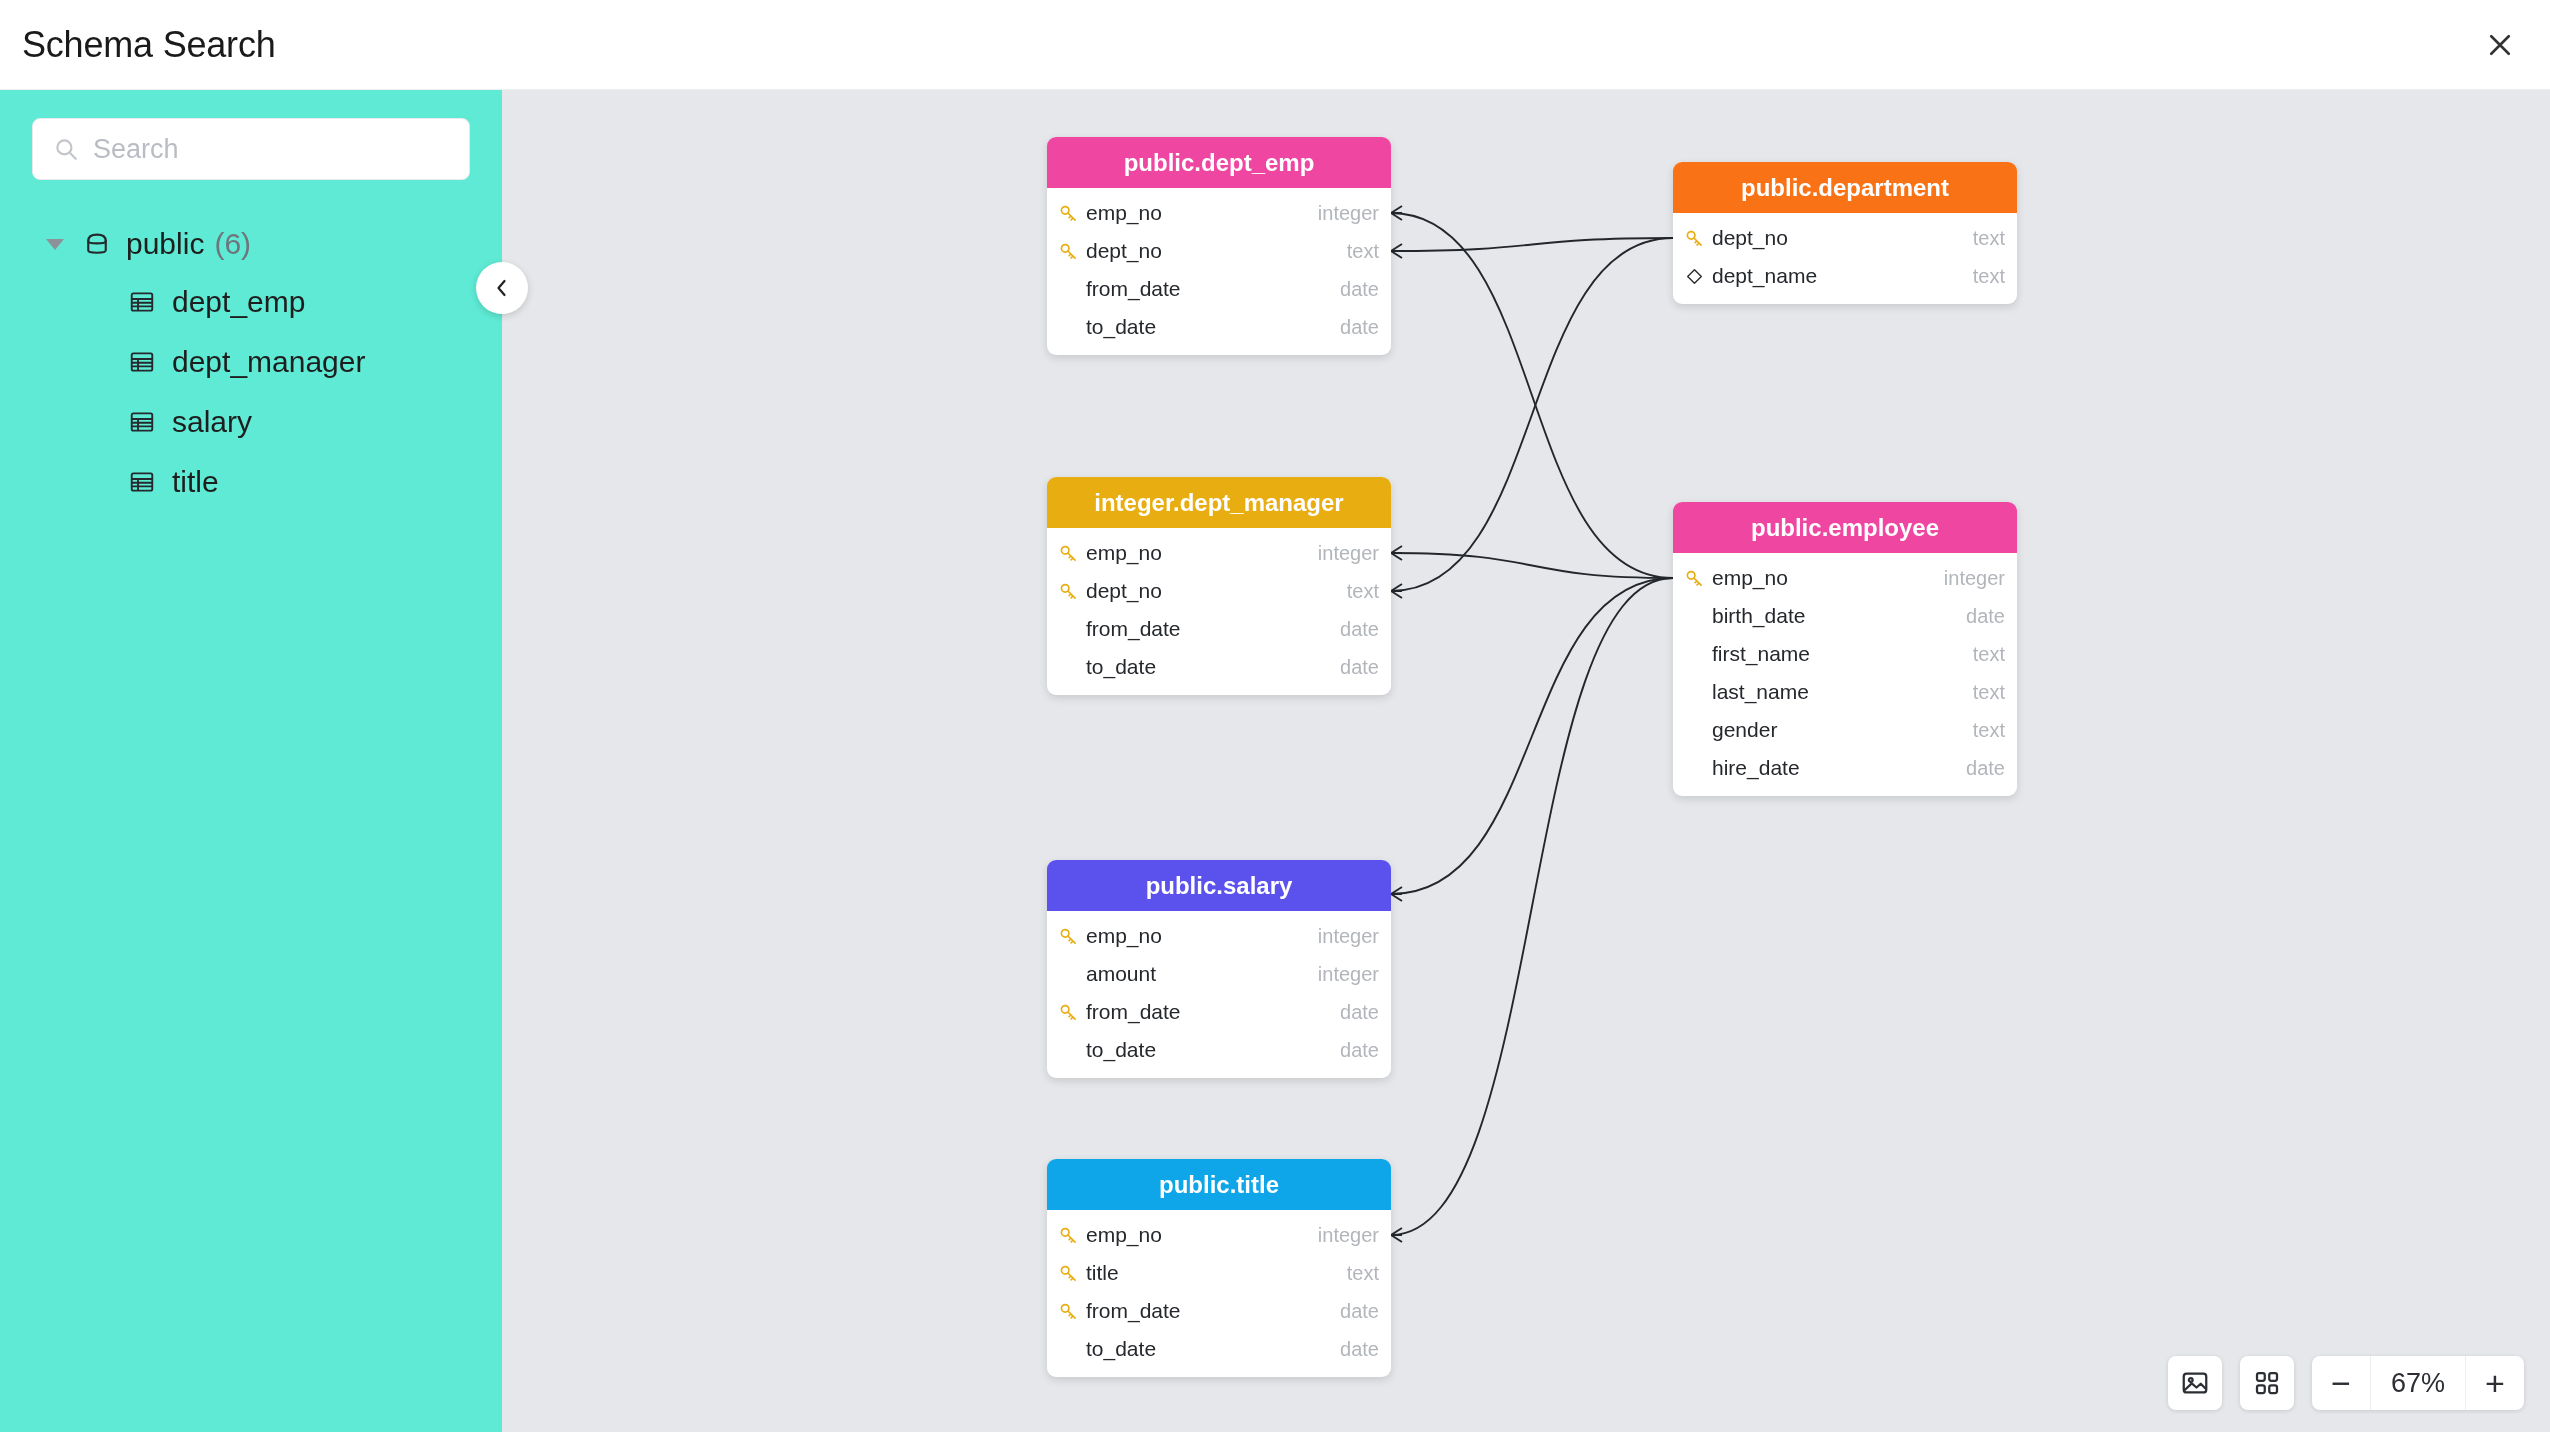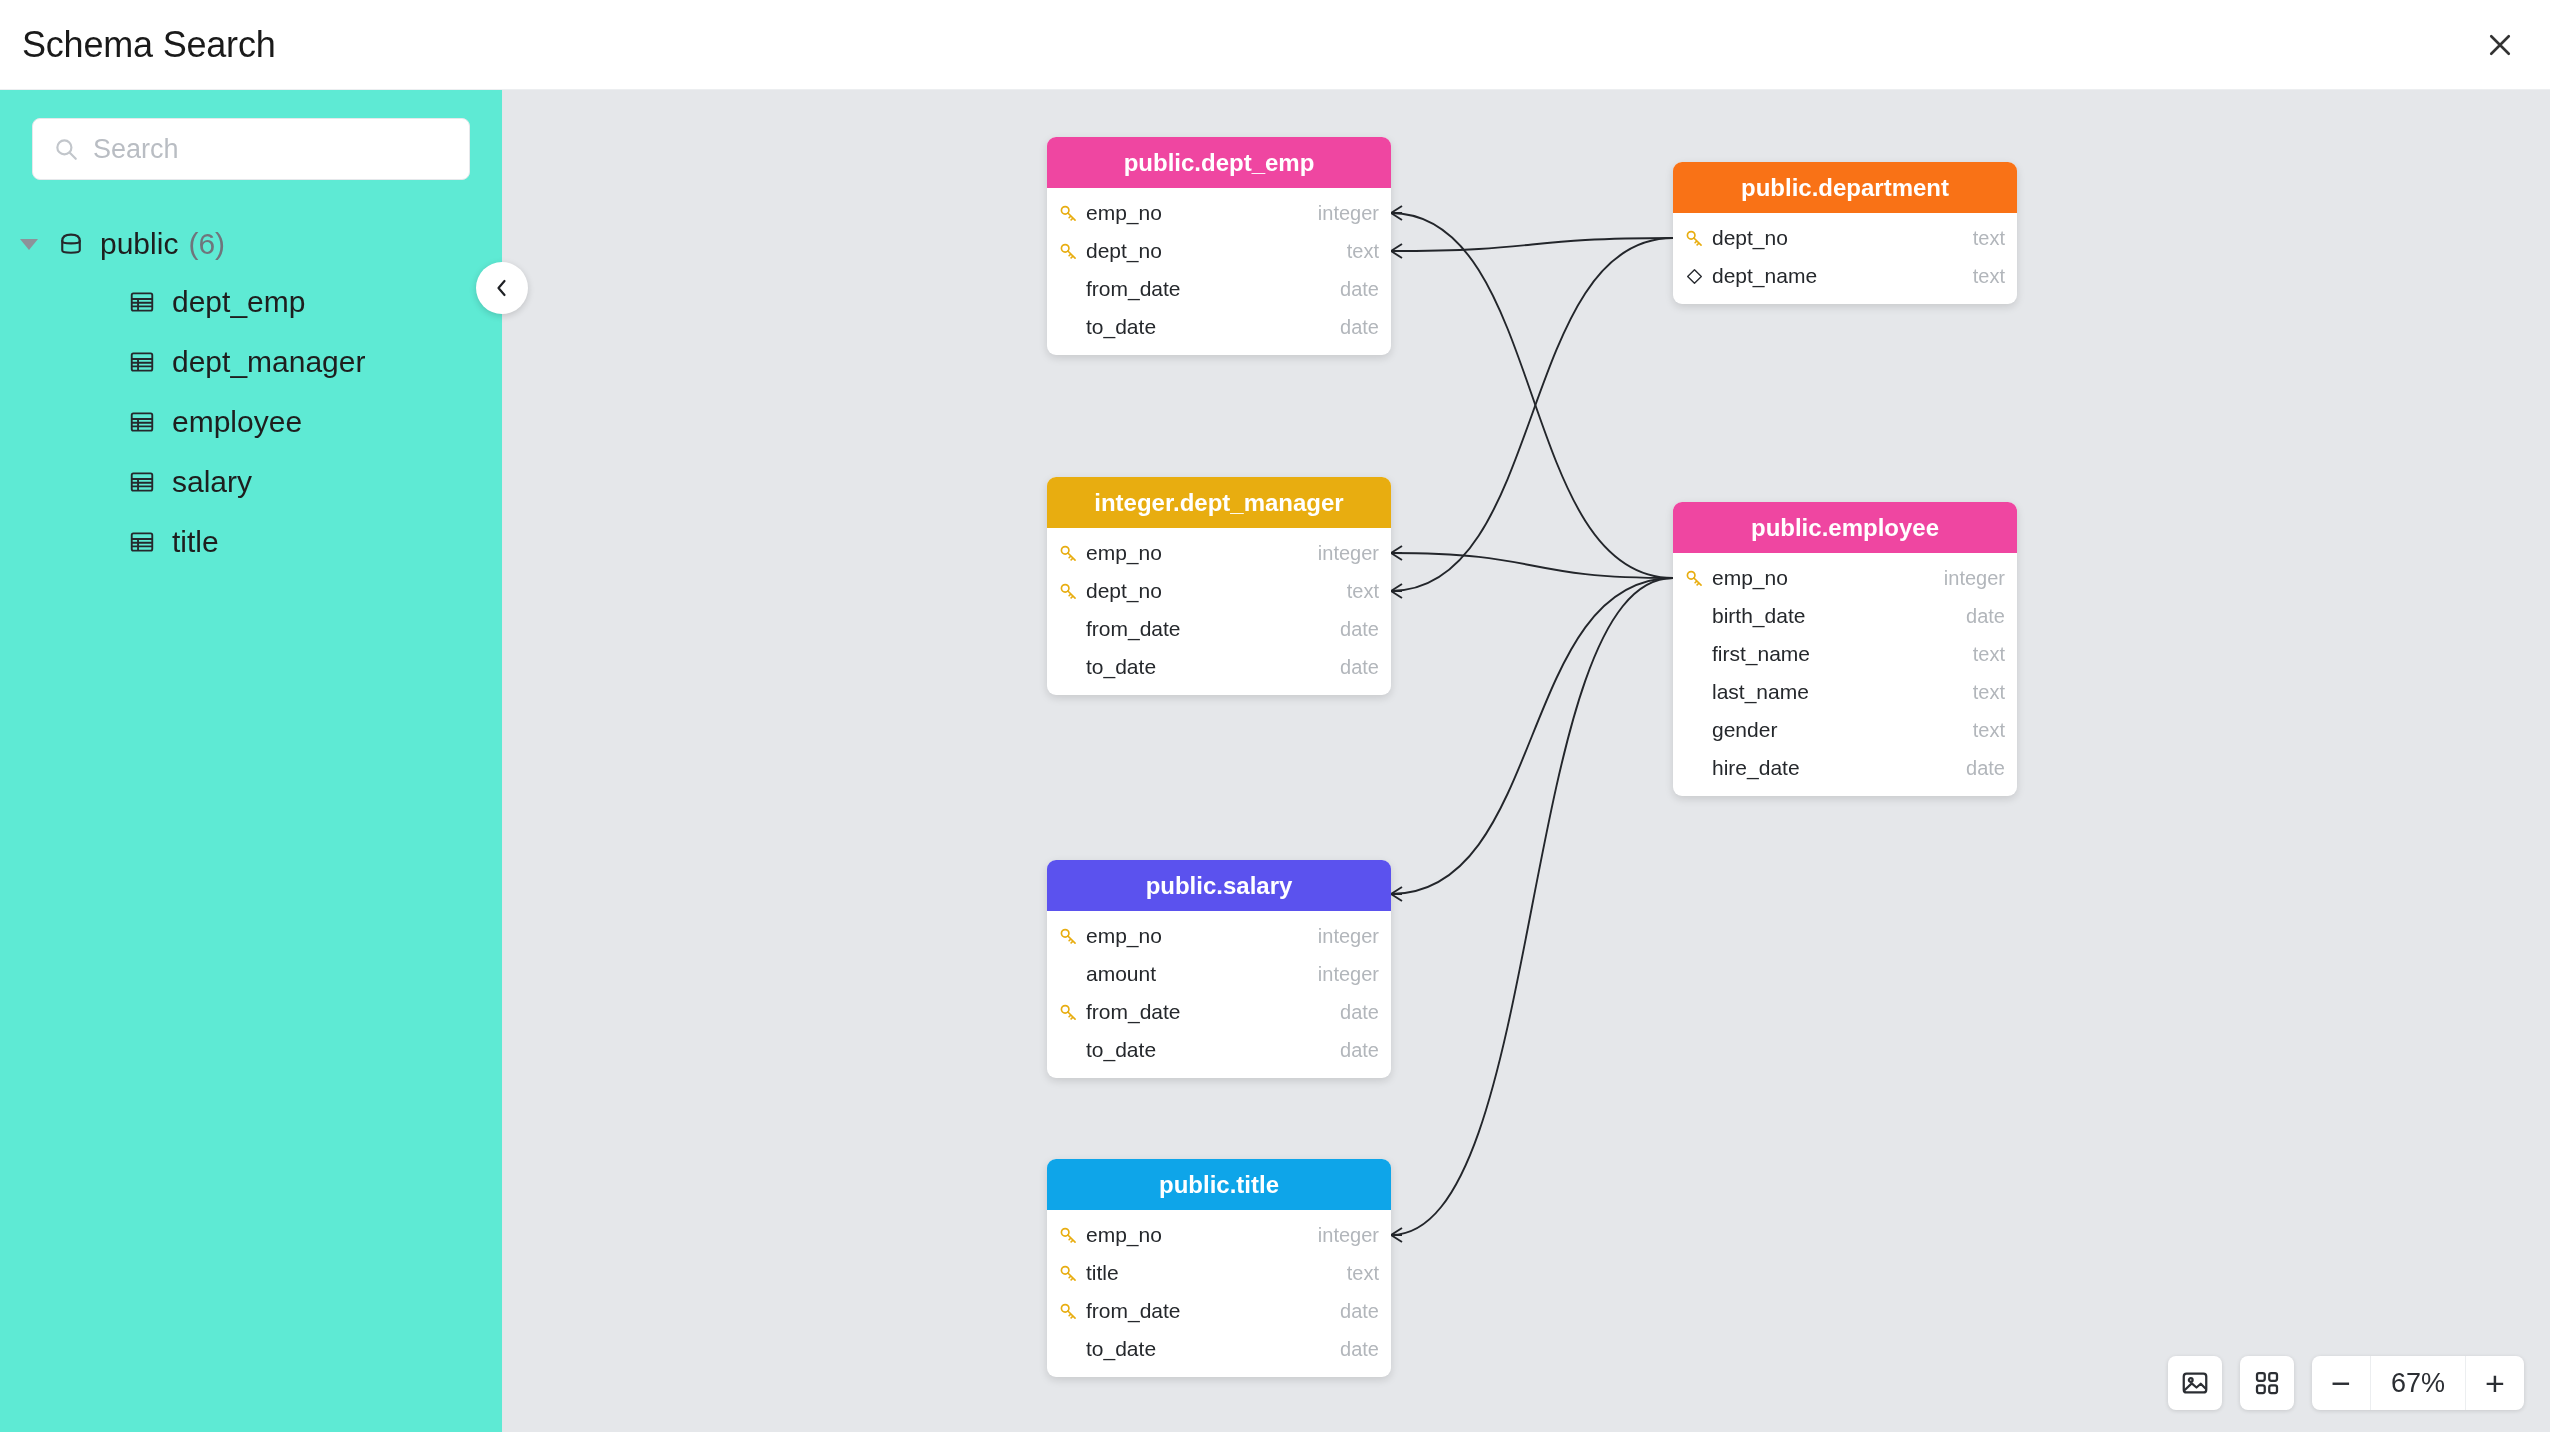--- a/index.html
+++ b/index.html
@@ -57,21 +57,21 @@
     font-size: 27px; color: #2c2c2c;
     font-family: "Liberation Sans", sans-serif;
     background: transparent;
     width: 100%;
   }
   .search-input::placeholder { color: #b9bdc3; }
 
   .tree { margin-top: 36px; }
   .tree-schema {
     display: flex; align-items: center;
-    height: 56px; padding-left: 20px;
+    height: 56px; padding-left: 46px;
     cursor: pointer;
   }
   .caret {
     width: 0; height: 0;
     border-left: 9px solid transparent;
     border-right: 9px solid transparent;
     border-top: 11px solid #8d9299;
     margin-right: 18px;
   }
   .schema-icon { width: 30px; height: 30px; margin-right: 14px; }
@@ -214,27 +214,20 @@
               <path d="M3.2 9.4 H20.8 M3.2 12.6 H20.8 M3.2 15.8 H20.8 M8.6 9.4 V19.4"></path>
             </svg>
             <span class="tree-item-label">dept_emp</span>
           </div>
           <div class="tree-item">
             <svg class="table-icon" viewBox="0 0 24 24" fill="none" stroke="#25282c" stroke-width="1.6">
               <rect x="3.2" y="4.6" width="17.6" height="14.8" rx="1.4"></rect>
               <path d="M3.2 9.4 H20.8 M3.2 12.6 H20.8 M3.2 15.8 H20.8 M8.6 9.4 V19.4"></path>
             </svg>
             <span class="tree-item-label">dept_manager</span>
-          </div>
-          <div class="tree-item">
-            <svg class="table-icon" viewBox="0 0 24 24" fill="none" stroke="#25282c" stroke-width="1.6">
-              <rect x="3.2" y="4.6" width="17.6" height="14.8" rx="1.4"></rect>
-              <path d="M3.2 9.4 H20.8 M3.2 12.6 H20.8 M3.2 15.8 H20.8 M8.6 9.4 V19.4"></path>
-            </svg>
-            <span class="tree-item-label">employee</span>
           </div>
           <div class="tree-item">
             <svg class="table-icon" viewBox="0 0 24 24" fill="none" stroke="#25282c" stroke-width="1.6">
               <rect x="3.2" y="4.6" width="17.6" height="14.8" rx="1.4"></rect>
               <path d="M3.2 9.4 H20.8 M3.2 12.6 H20.8 M3.2 15.8 H20.8 M8.6 9.4 V19.4"></path>
             </svg>
             <span class="tree-item-label">salary</span>
           </div>
           <div class="tree-item">
             <svg class="table-icon" viewBox="0 0 24 24" fill="none" stroke="#25282c" stroke-width="1.6">

